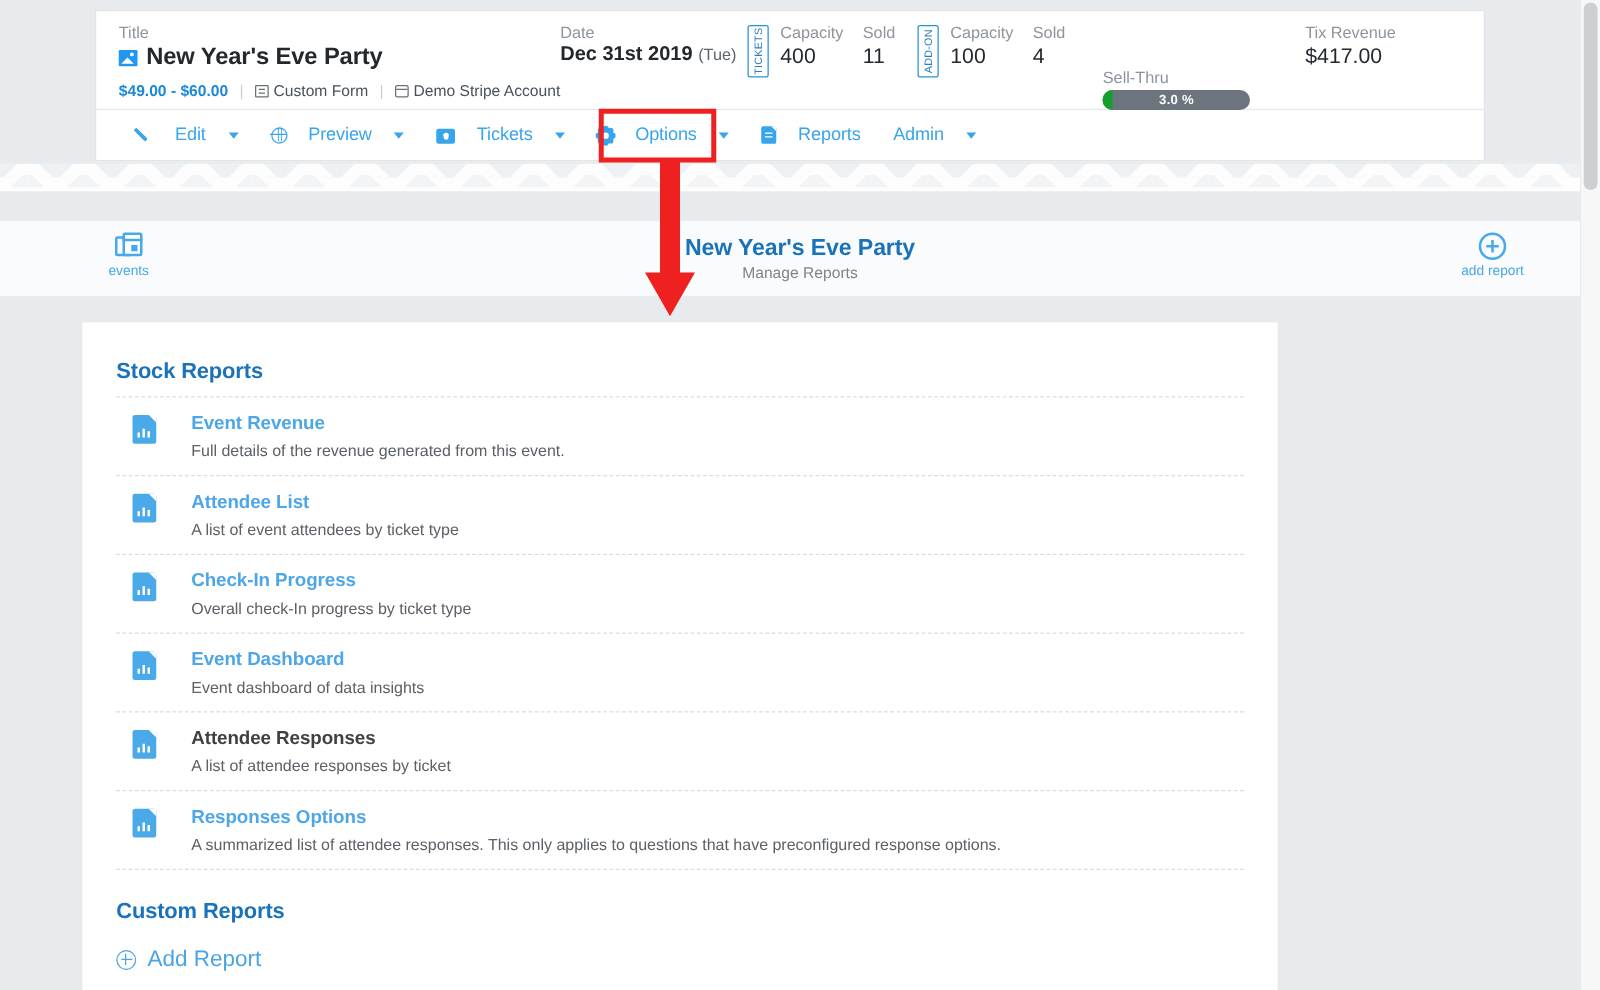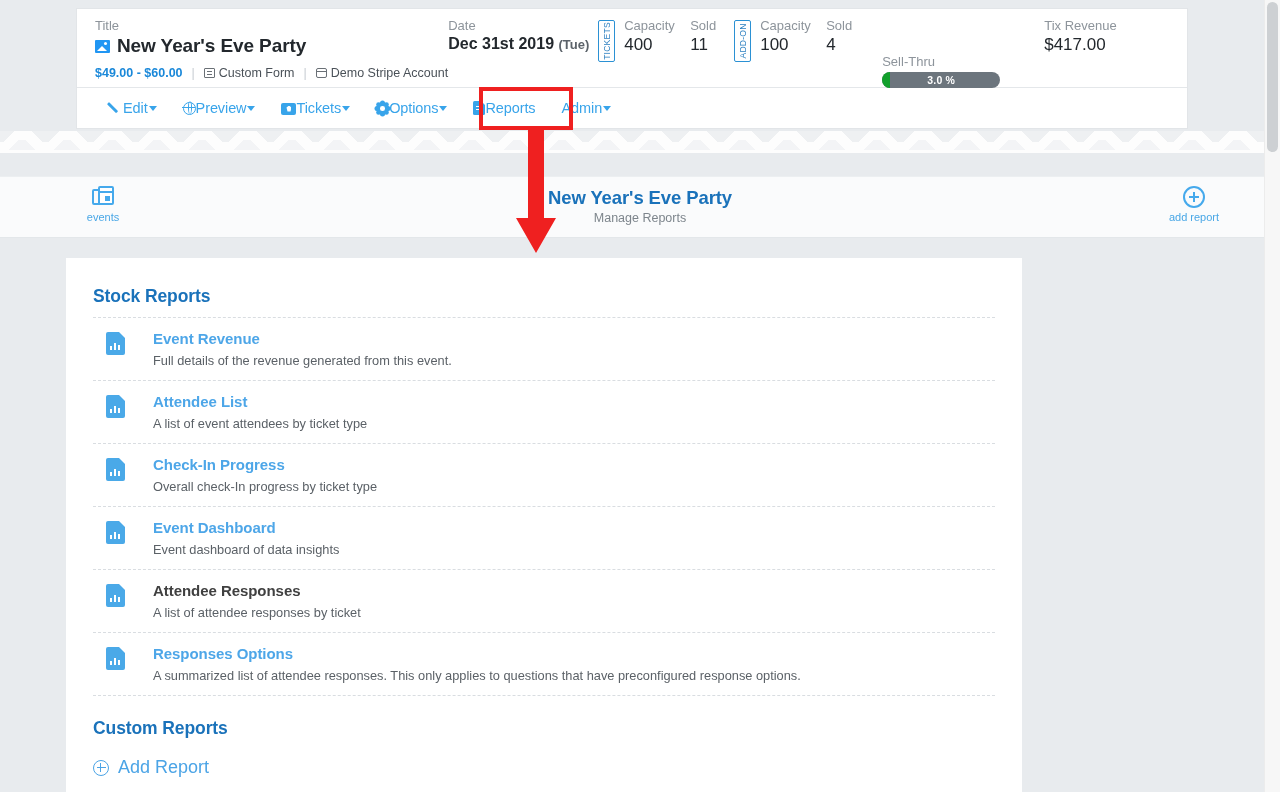--- a/index.html
+++ b/index.html
@@ -36,21 +36,21 @@
   .sub-row{display:flex;align-items:center;gap:9px;margin-top:9px;font-size:12.5px;color:#4a5158;}
   .price{color:#1a88d9;font-weight:bold;font-size:12.5px;}
   .vsep{color:#c9ced3;}
   .mini-ico{display:inline-block;width:11px;height:10px;border:1.4px solid #6a7076;border-radius:1px;margin-right:4px;vertical-align:-1px;box-sizing:border-box;}
   .mini-ico.form::after{content:"";display:block;margin:1.6px auto 0;width:5px;border-top:1.2px solid #6a7076;border-bottom:1.2px solid #6a7076;height:2.2px;}
   .mini-ico.card{border-radius:2px;}
   .mini-ico.card::after{content:"";display:block;margin-top:1.6px;width:100%;border-top:1.6px solid #6a7076;}
 
   .block-date{min-width:150px;padding-top:0px;}
   .date-val{font-size:16px;color:#23282d;font-weight:600;}
-  .date-val .dow{font-size:13px;font-weight:700;color:#5c636a;}
+  .date-val .dow{font-size:13px;font-weight:400;color:#5c636a;}
 
   .vert-tag{
     width:15px;height:40px;border:1.3px solid #2b91d4;border-radius:2px;
     display:flex;align-items:center;justify-content:center;flex:none;margin-right:9px;margin-top:1px;
   }
   .vert-tag span{
     transform:rotate(-90deg);white-space:nowrap;font-size:8.6px;color:#2b7fc0;letter-spacing:.2px;
   }
   .stat{min-width:56px;margin-right:10px;}
   .stat .v{font-size:17px;color:#23282d;}
@@ -65,21 +65,21 @@
   .bar .pct{position:relative;font-size:10.5px;font-weight:bold;color:#ffffff;letter-spacing:.2px;}
 
   .rev-block{min-width:110px;margin-left:22px;}
   .rev-val{font-size:17px;color:#23282d;}
 
   
   .menu{
     border-top:1px solid #e4e7ea;height:40px;display:flex;align-items:center;padding-left:18px;gap:0px;
   }
   .mi{
-    display:flex;align-items:center;gap:0;font-size:14.5px;color:#38a4ea;
+    display:flex;align-items:center;gap:17px;font-size:14.5px;color:#38a4ea;
     padding:5px 13px;cursor:pointer;white-space:nowrap;
   }
   .mi .cap{letter-spacing:-.1px;}
   .caret{width:0;height:0;border-left:4px solid transparent;border-right:4px solid transparent;border-top:5px solid #38a4ea;margin-left:1px;}
   .ic{width:15px;height:15px;position:relative;flex:none;}
   
   .ic.pencil::before{content:"";position:absolute;left:1px;top:1px;width:13px;height:3.4px;background:#38a4ea;transform:rotate(45deg);transform-origin:left top;border-radius:1px;}
   
   .ic.globe{border:1.5px solid #38a4ea;border-radius:50%;width:13px;height:13px;box-sizing:border-box;}
   .ic.globe::before{content:"";position:absolute;left:-1.5px;top:4.2px;width:13px;border-top:1.4px solid #38a4ea;}

